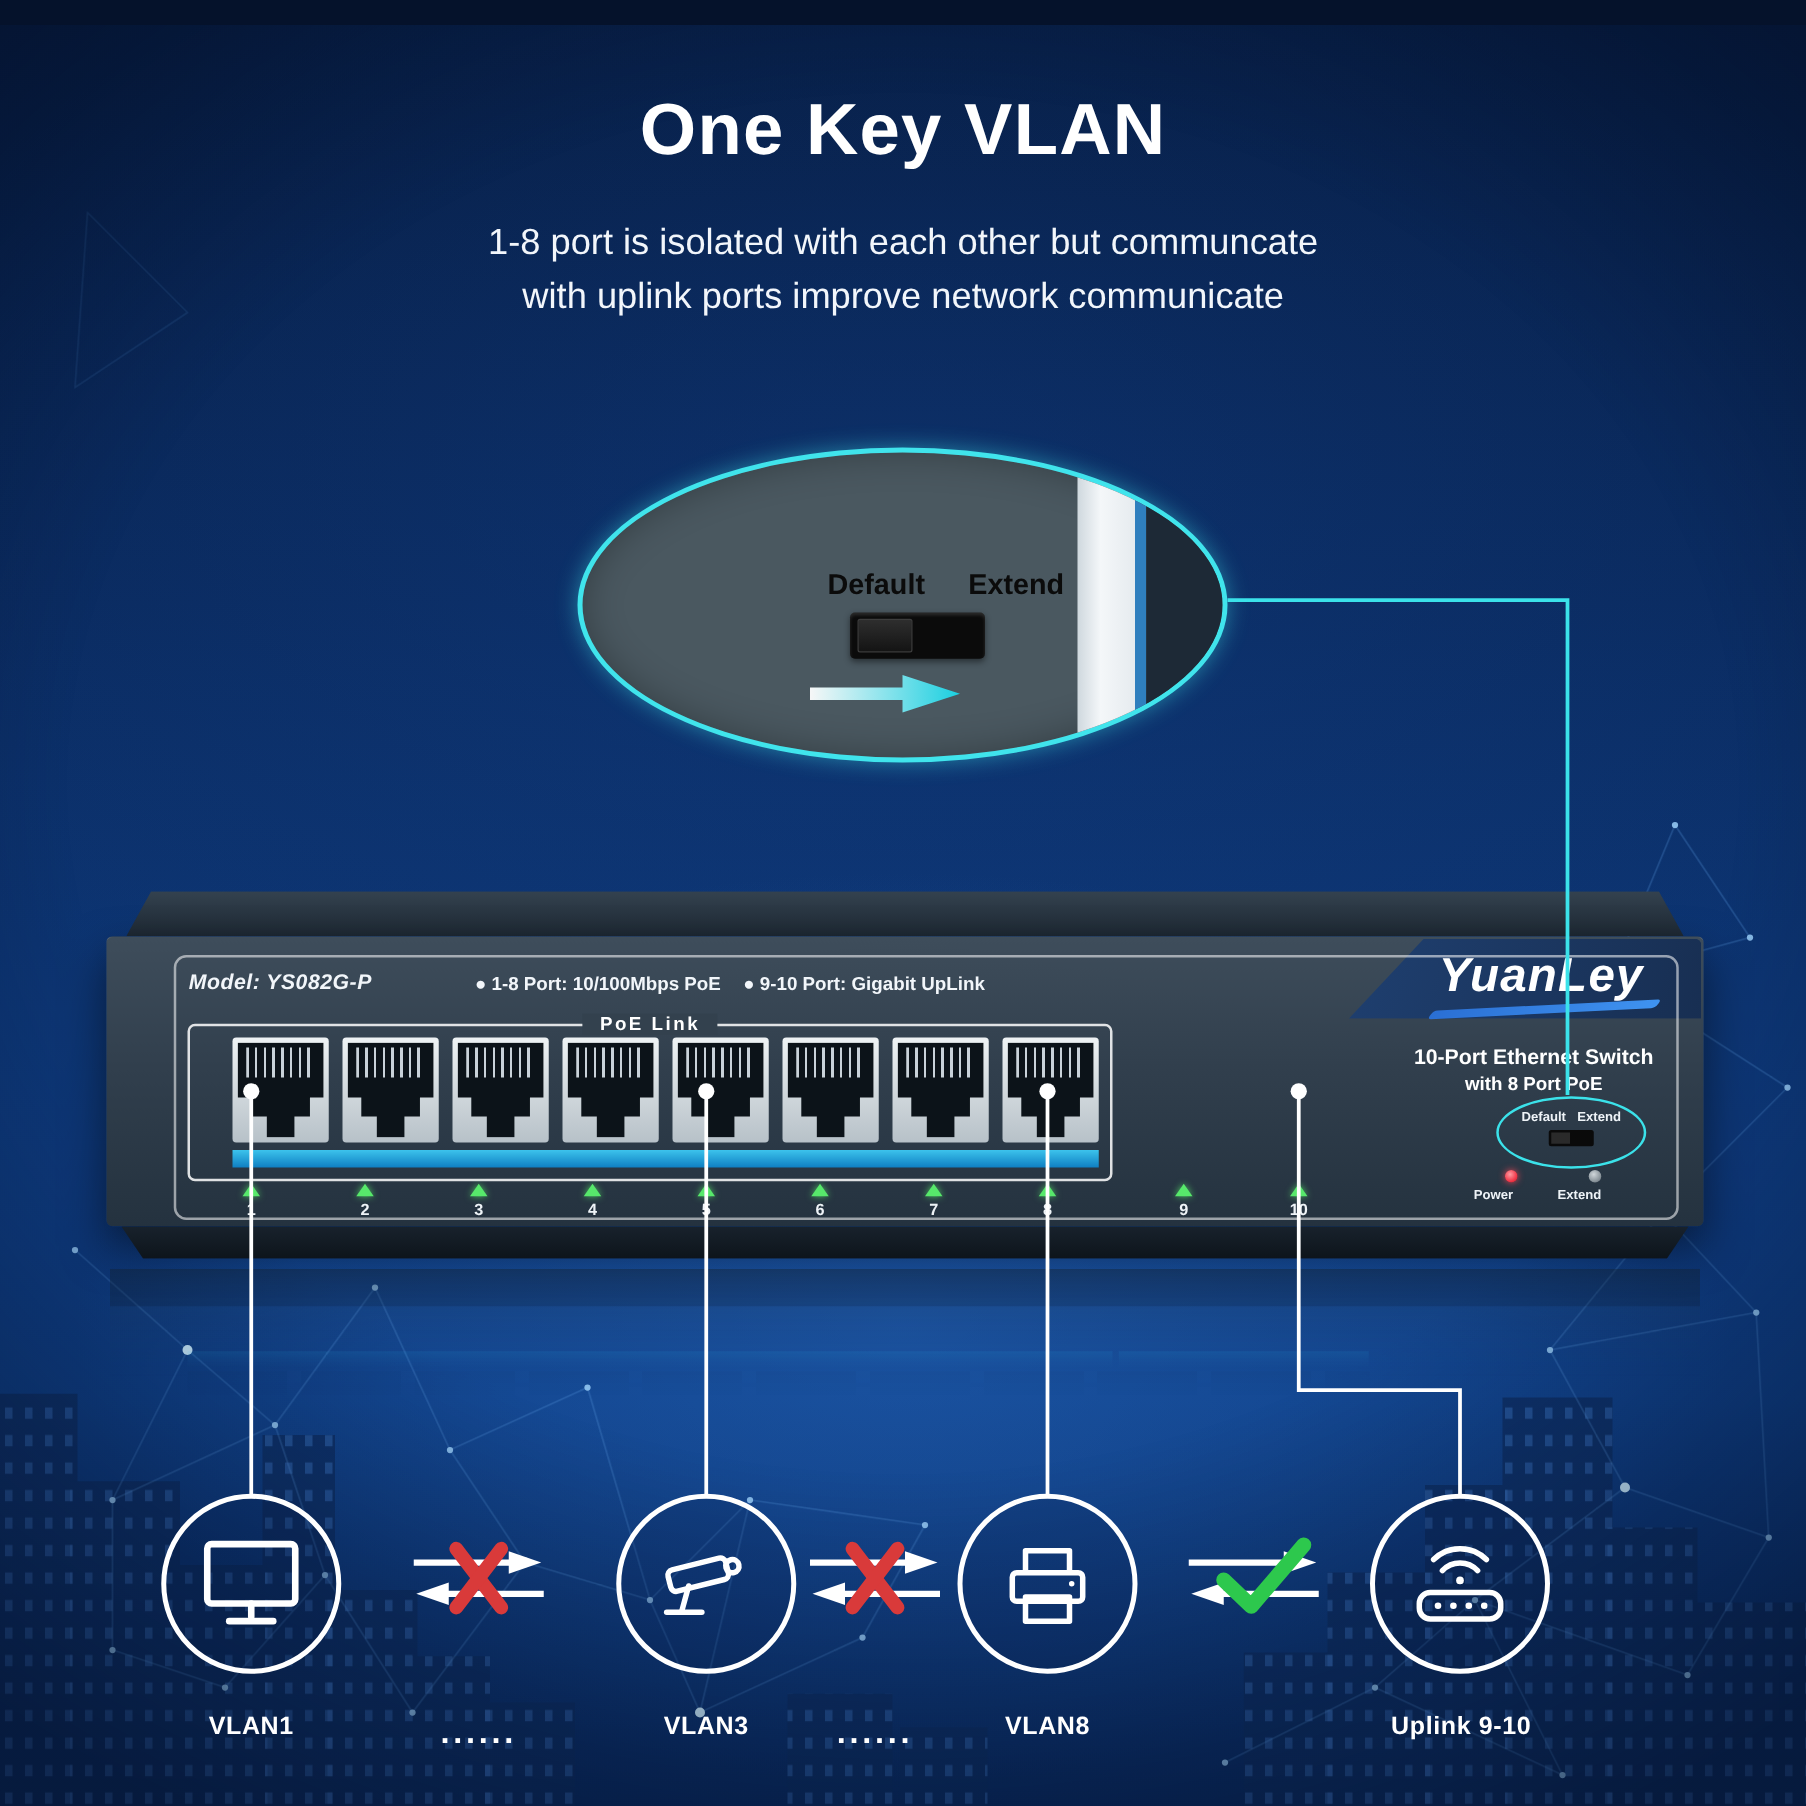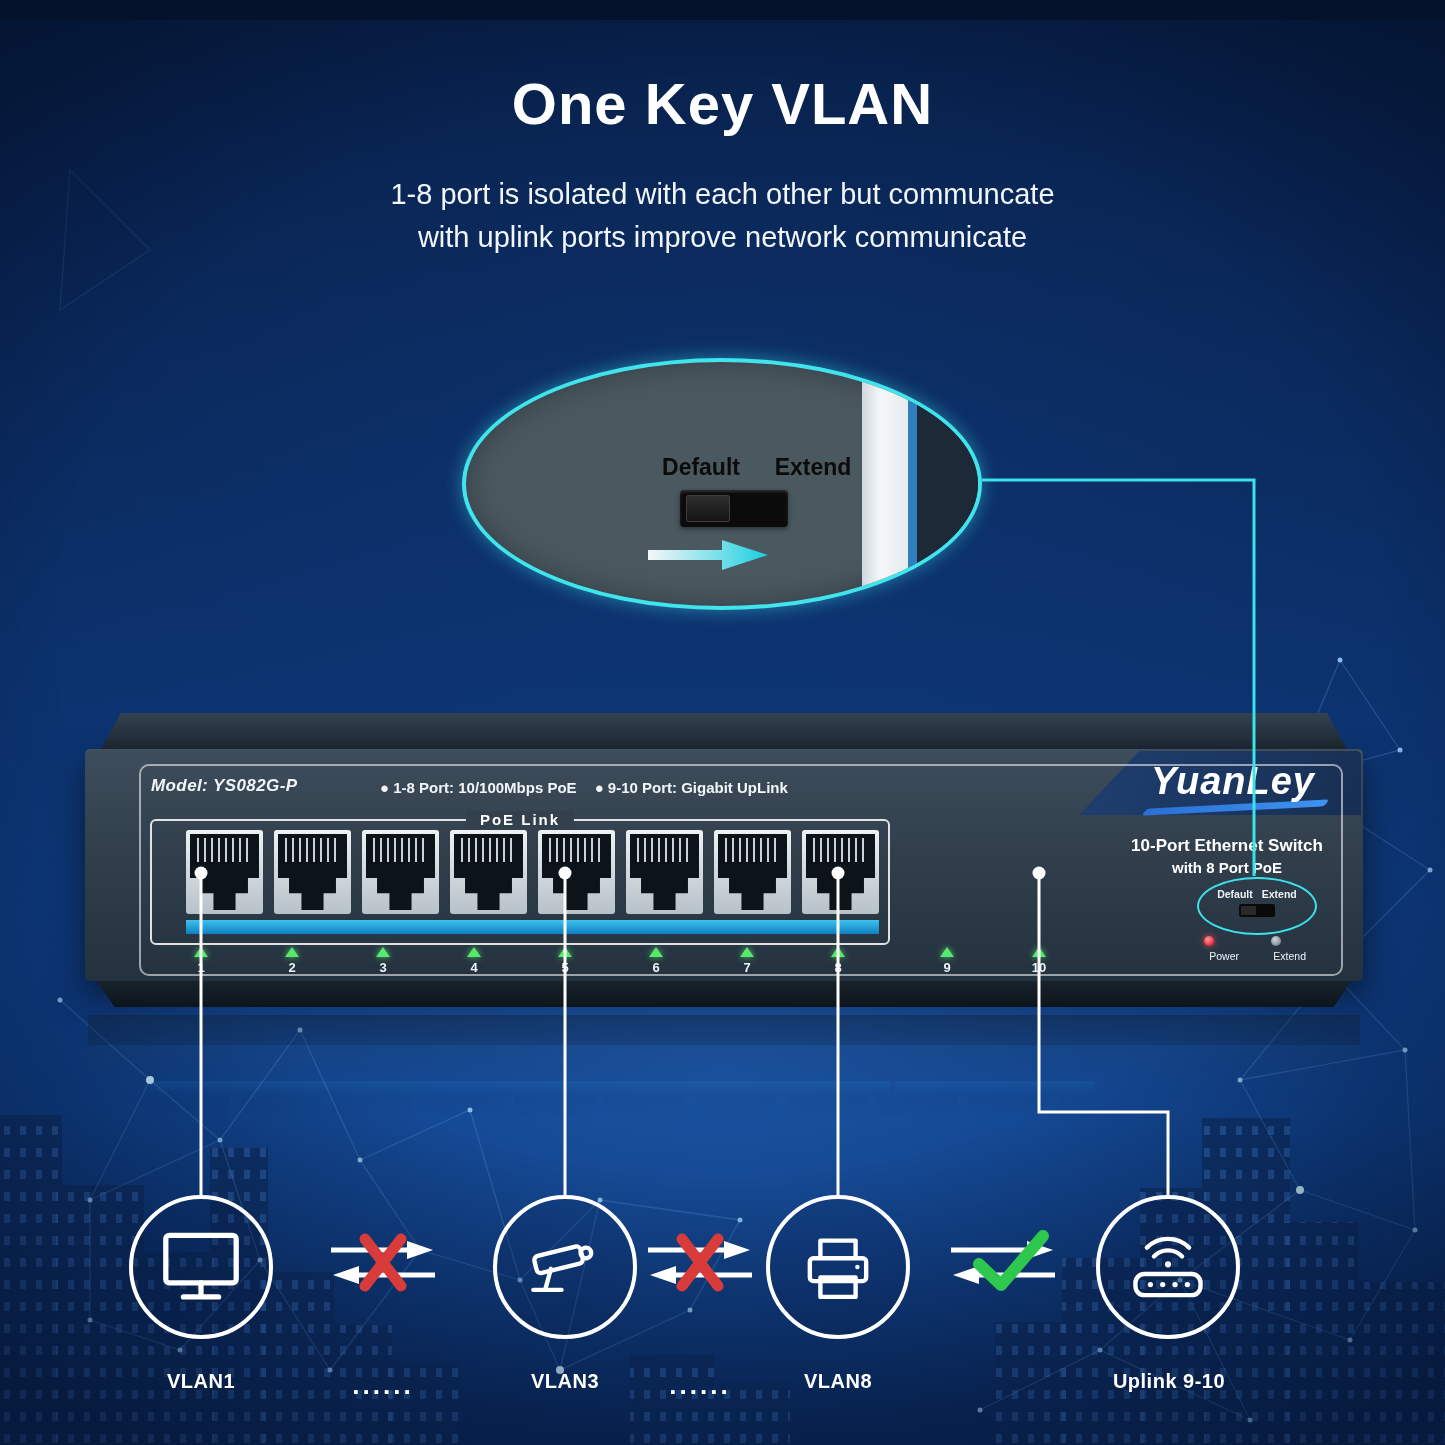--- a/index.html
+++ b/index.html
@@ -107,22 +107,22 @@
   .sw-oval-toggle { margin-top:4px; width:36px; height:13px; background:#0a0a0a;
     border-radius:2px; position:relative; }
   .sw-oval-knob { position:absolute; left:2px; top:2px; width:15px; height:9px; background:#2a2a2a; }
 
   .sw-led { position:absolute; width:10px; height:10px; border-radius:50%; }
   .sw-led-power { left:1119px; top:186px;
     background:radial-gradient(circle at 40% 35%, #ff9aa1, #f2394a 60%, #b01722);
     box-shadow:0 0 6px rgba(255,70,85,.9); }
   .sw-led-extend { left:1186px; top:186px;
     background:radial-gradient(circle at 40% 35%, #cfd6da, #8d979e 60%, #5f6a72); }
-  .sw-led-label { position:absolute; top:200px; width:60px; text-align:right;
-    font-size:10.5px; font-weight:normal; color:#eef3f7; }
+  .sw-led-label { position:absolute; top:200px; width:60px; text-align:left;
+    font-size:10.5px; font-weight:bold; color:#eef3f7; }
   .lbl-power { left:1094px; } .lbl-extend { left:1161px; }
 
   
   .reflection { position:absolute; left:88px; top:995px; width:1272px; height:115px; z-index:3; opacity:.55;
     -webkit-mask-image:linear-gradient(180deg, rgba(0,0,0,.9), transparent 90%);
     mask-image:linear-gradient(180deg, rgba(0,0,0,.9), transparent 90%); }
   .refl-panel { position:absolute; inset:0;
     background:linear-gradient(180deg, rgba(44,60,76,.55), rgba(44,60,76,0) 80%); }
   .refl-base { position:absolute; left:0; right:0; top:0; height:30px; background:rgba(10,16,24,.5); }
   .refl-stripe1 { position:absolute; left:62px; top:66px; width:740px; height:13px;

